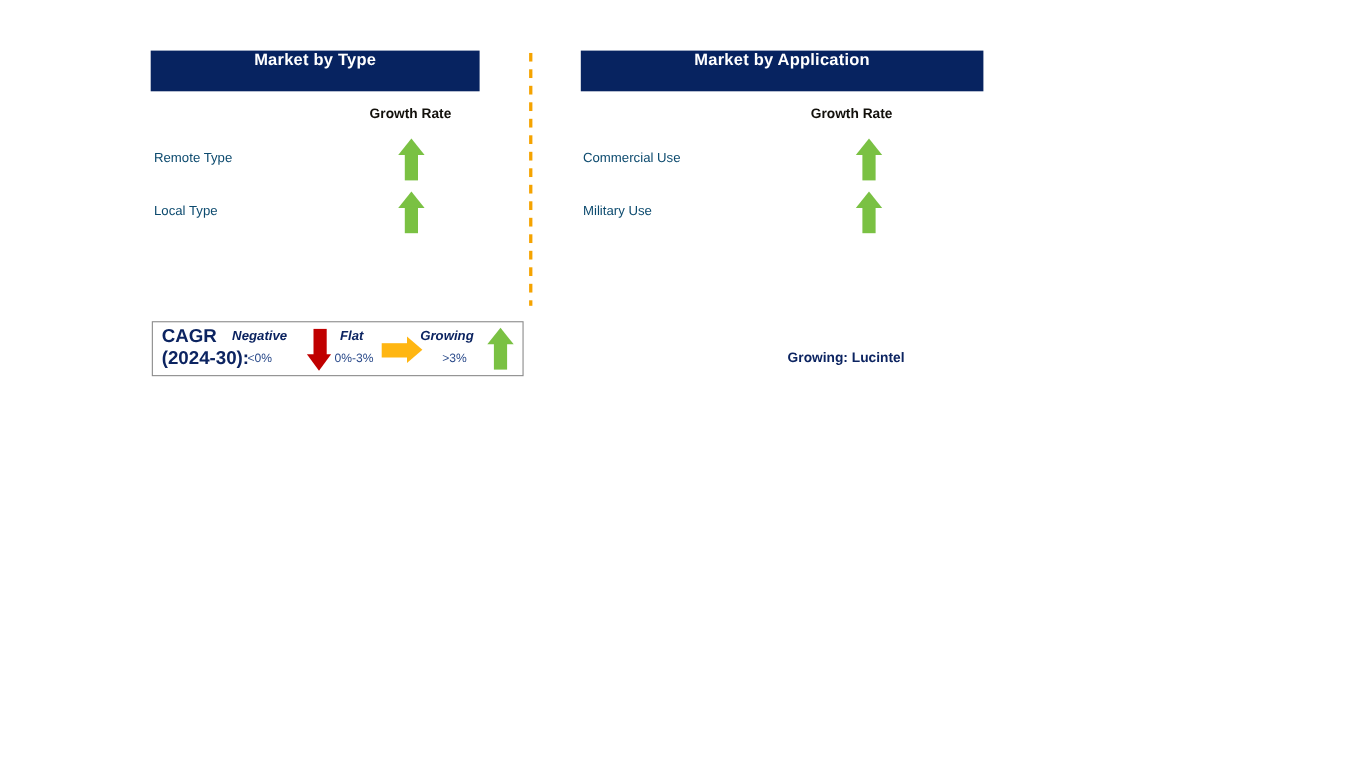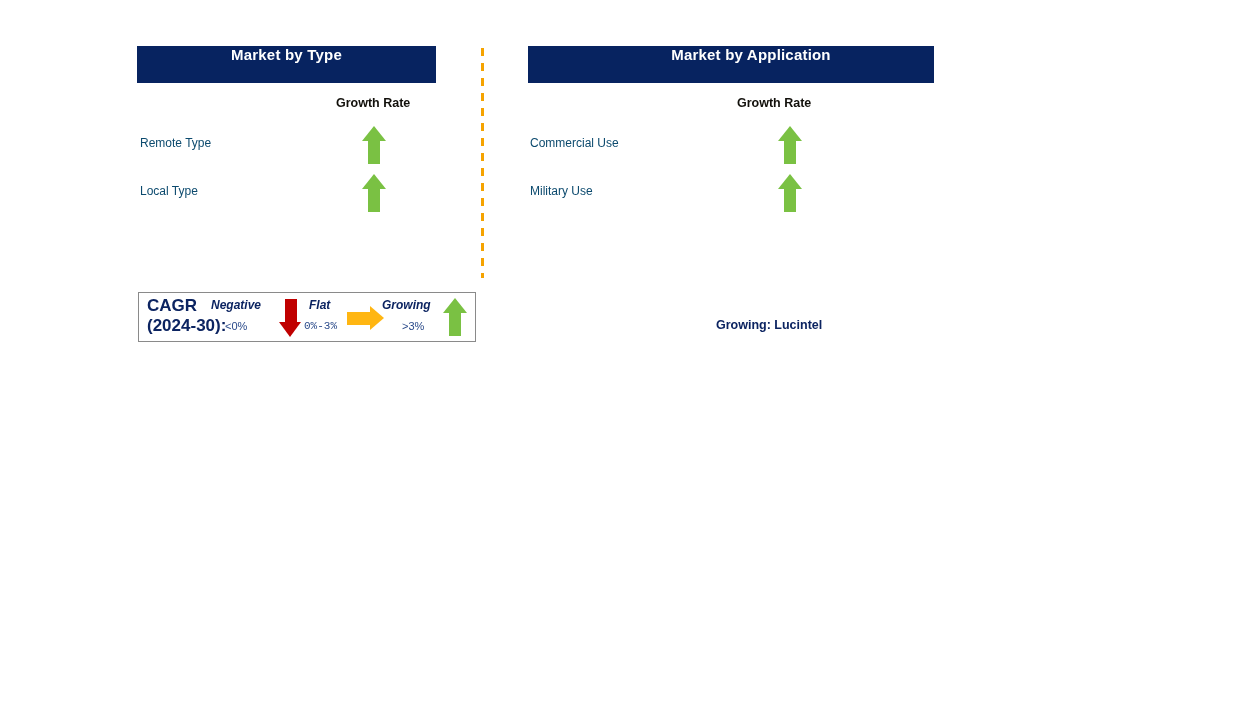--- a/index.html
+++ b/index.html
@@ -23,21 +23,21 @@
     display: flex;
     justify-content: center;
   }
   .panel-header-label {
     color: #ffffff;
     font-size: 15px;
     font-weight: bold;
     letter-spacing: 0.2px;
   }
   #panel-type-header   { left: 137px; top: 46px; width: 299px; }
-  #panel-app-header    { left: 528px; top: 46px; width: 366px; padding-left: 40px; }
+  #panel-app-header    { left: 528px; top: 46px; width: 366px; }
 
   
   .growth-rate-caption {
     position: absolute;
     font-size: 12.5px;
     font-weight: bold;
     color: #12100b;
     white-space: nowrap;
   }
   #growth-rate-caption-type { left: 336px; top: 96px; }
@@ -173,21 +173,21 @@
   .legend-range {
     position: absolute;
     font-size: 11px;
     color: #2a4a8a;
     white-space: nowrap;
   }
 
   #legend-term-negative  { left: 72px;  top: 5px; }
   #legend-range-negative { left: 86px;  top: 27px; }
   #legend-term-flat      { left: 170px; top: 5px; }
-  #legend-range-flat     { left: 165px; top: 27px; font-family: Liberation Mono, monospace; }
+  #legend-range-flat     { left: 165px; top: 27px; }
   #legend-term-growing   { left: 243px; top: 5px; }
   #legend-range-growing  { left: 263px; top: 27px; }
 
   #legend-arrow-down  { left: 140px; top: 6px;  }
   #legend-arrow-right { left: 208px; top: 13px; }
   #legend-arrow-up    { left: 304px; top: 5px;  }
 
   
   #source-note {
     position: absolute;

